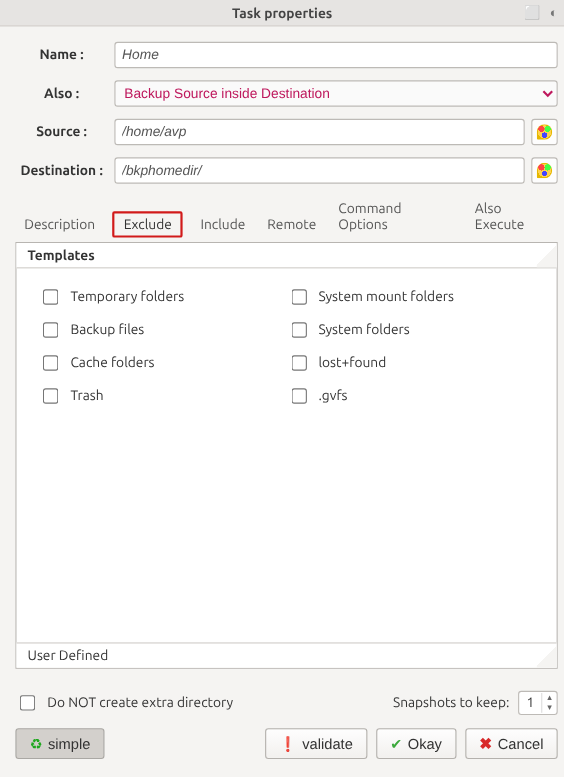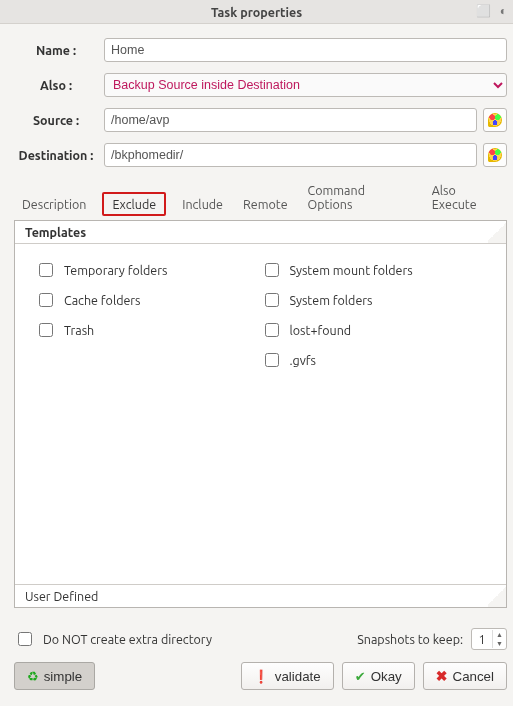--- a/index.html
+++ b/index.html
@@ -52,20 +52,21 @@
   }
   .form-row input[type=text] {
     flex: 1;
     height: 24px;
     padding: 2px 6px;
     border: 1px solid #bdbab6;
     border-radius: 3px;
     background: #fff;
     color: #555;
     font-size: 12.5px;
+    font-style: italic;
   }
   .form-row select.combo {
     flex: 1;
     height: 24px;
     padding: 2px 4px;
     border: 1px solid #bdbab6;
     border-radius: 3px;
     background: #fafafa;
     font-size: 12.5px;
     color: #be185d;
@@ -275,20 +276,24 @@
   </div>
 
   <div class="frame">
     <div class="frame-heading notch">Templates</div>
 
     <div class="templates-area">
       <div class="col">
         <label class="chk">
           <input type="checkbox" style="">
           <span>Temporary folders</span>
+        </label>
+        <label class="chk">
+          <input type="checkbox" style="">
+          <span>Backup files</span>
         </label>
         <label class="chk">
           <input type="checkbox" style="">
           <span>Cache folders</span>
         </label>
         <label class="chk">
           <input type="checkbox" style="">
           <span>Trash</span>
         </label>
       </div>

